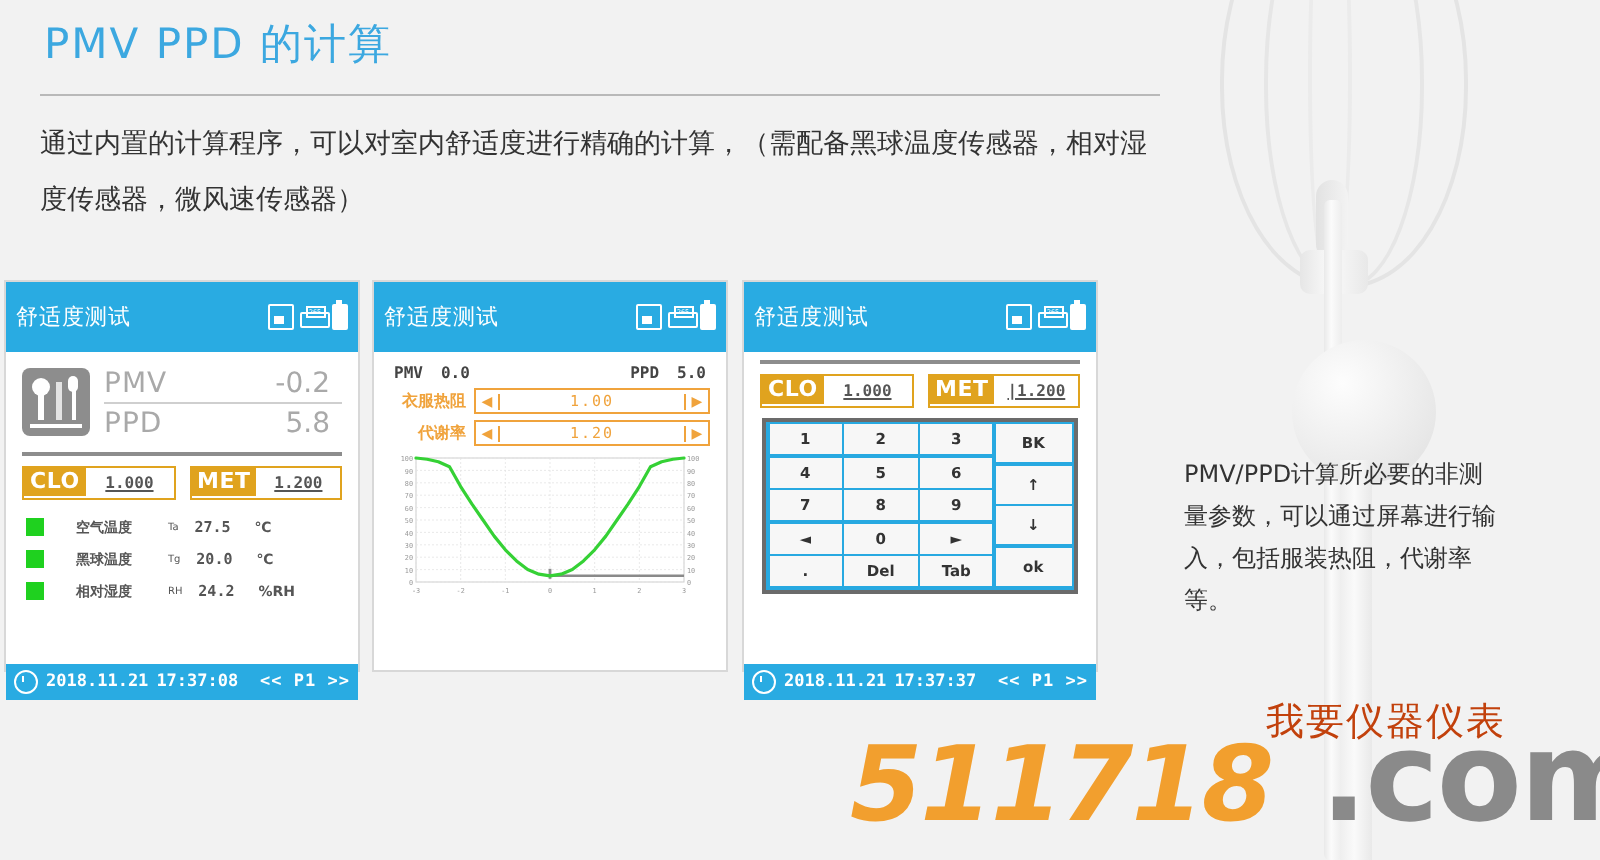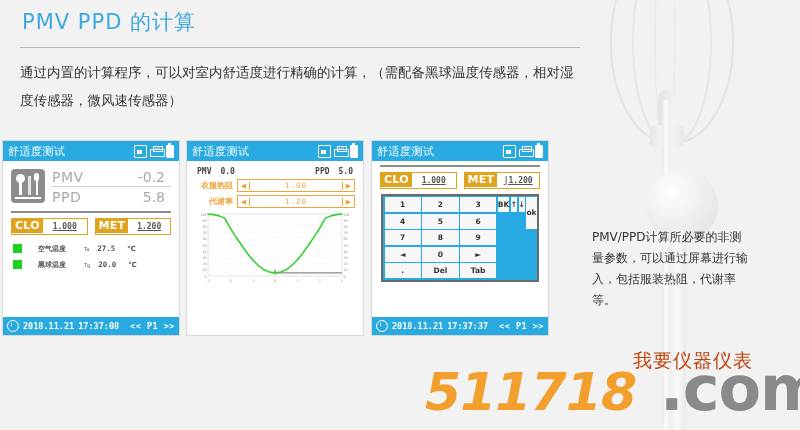--- a/index.html
+++ b/index.html
@@ -34,21 +34,21 @@
   #title-rule{position:absolute;left:20px;top:47px;width:560px;height:1px;background:#b9b9b9;}
   #intro{position:absolute;left:20px;top:58px;width:560px;font-size:13.5px;line-height:28px;color:#333;}
 
   
   .device{position:absolute;top:140px;width:178px;height:196px;background:#ffffff;
     border:1px solid #d8d8d8;box-sizing:border-box;}
   #device-1{left:2px;}
   #device-2{left:186px;}
   #device-3{left:371px;}
 
-  .dev-title{height:20px;background:#29abe2;color:#fff;font-size:11px;
+  .dev-title{height:35px;background:#29abe2;color:#fff;font-size:11px;
     display:flex;align-items:center;padding:0 5px;box-sizing:border-box;}
   .dev-title .tlabel{flex:1;letter-spacing:.5px;}
   .dev-title .icons{display:flex;gap:3px;align-items:center;}
   .ico{display:inline-block;}
   .ico-save{width:11px;height:11px;border:1.4px solid #fff;border-radius:1px;position:relative;}
   .ico-save:after{content:"";position:absolute;left:2px;top:4.5px;width:5px;height:4px;background:#fff;}
   .ico-print{width:13px;height:11px;position:relative;}
   .ico-print .pbody{position:absolute;bottom:0;left:0;width:13px;height:6px;border:1.4px solid #fff;border-radius:1px;}
   .ico-print .ptop{position:absolute;top:0;left:2.5px;width:8px;height:4px;border:1.2px solid #fff;
      font-size:3.2px;color:#fff;text-align:center;line-height:4px;}
@@ -111,21 +111,21 @@
   .chart-svg{display:block;}
 
   
   .s3-rule{margin:4px 8px 0 8px;height:1.6px;background:#8d8d8d;}
   .kp{margin:5px 9px 0 9px;border:2px solid #6b6b6b;background:#27a9e1;padding:1.5px;box-sizing:border-box;}
   .kp-row{display:flex;gap:1.5px;margin-bottom:1.5px;}
   .kp-row:last-child{margin-bottom:0;}
   .key{flex:1;background:#f7f7f7;height:15px;display:flex;align-items:center;justify-content:center;
     font-size:7.5px;color:#333;font-weight:bold;}
   .key.tall{height:31.5px;}
-  .kp-right{width:25%;display:flex;flex-direction:row;gap:1.5px;}
+  .kp-right{width:25%;display:flex;flex-direction:column;gap:1.5px;}
 
   
   #note{position:absolute;left:592px;top:218px;width:160px;}
   #note .hd{display:flex;align-items:center;gap:9px;}
   #note .swatch{width:23px;height:13px;background:#29abe2;}
   #note .hdt{font-size:13px;color:#444;letter-spacing:.5px;}
   #note .body{margin-top:9px;font-size:12px;line-height:21px;color:#333;}
 
   
   #wm{position:absolute;left:425px;top:352px;}
@@ -208,20 +208,27 @@
         <span class="sub">Ta</span>
         <span class="val">27.5</span>
         <span class="unit">℃</span>
       </div>
       <div class="meas-row">
         <span class="dot"></span>
         <span class="nm">黑球温度</span>
         <span class="sub">Tg</span>
         <span class="val">20.0</span>
         <span class="unit">℃</span>
+      </div>
+      <div class="meas-row">
+        <span class="dot"></span>
+        <span class="nm">相对湿度</span>
+        <span class="sub">RH</span>
+        <span class="val">24.2</span>
+        <span class="unit">%RH</span>
       </div>
     </div>
   </div>
   <div class="dev-foot">
     <span class="clock-ic"></span>
     <span>2018.11.21</span>
     <span>17:37:08</span>
     <span class="pg">&lt;&lt;  P1  &gt;&gt;</span>
   </div>
 </div>

